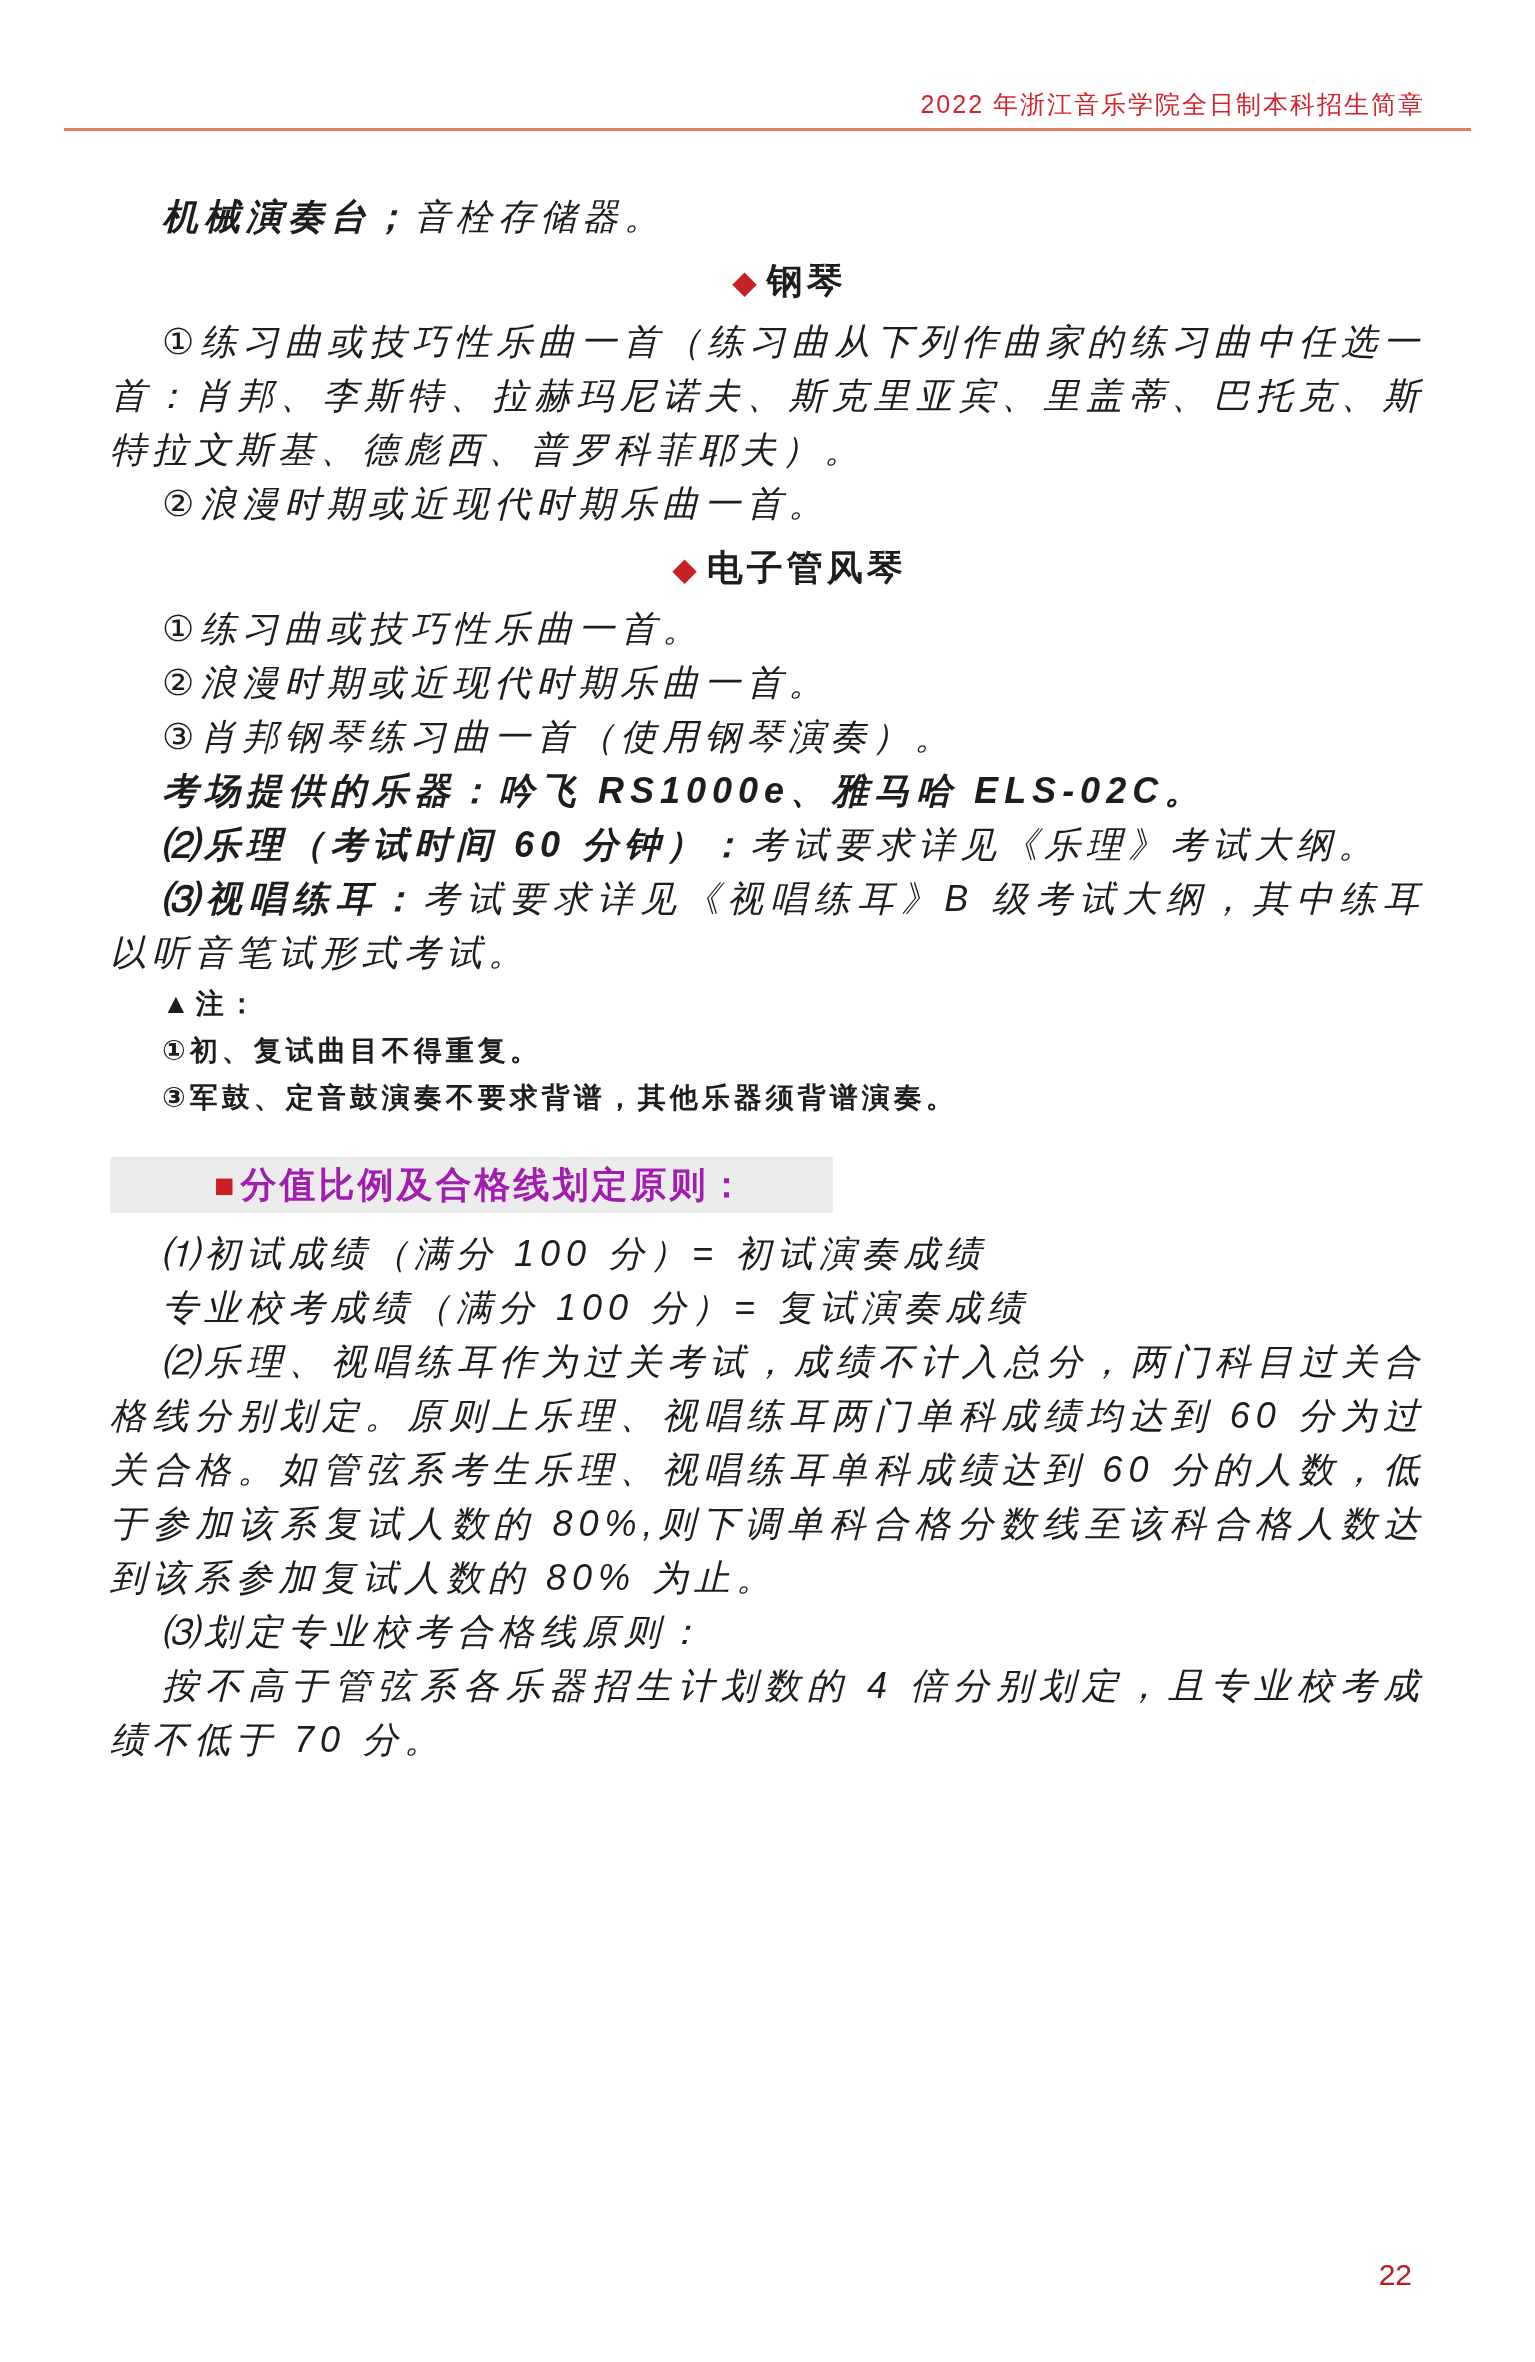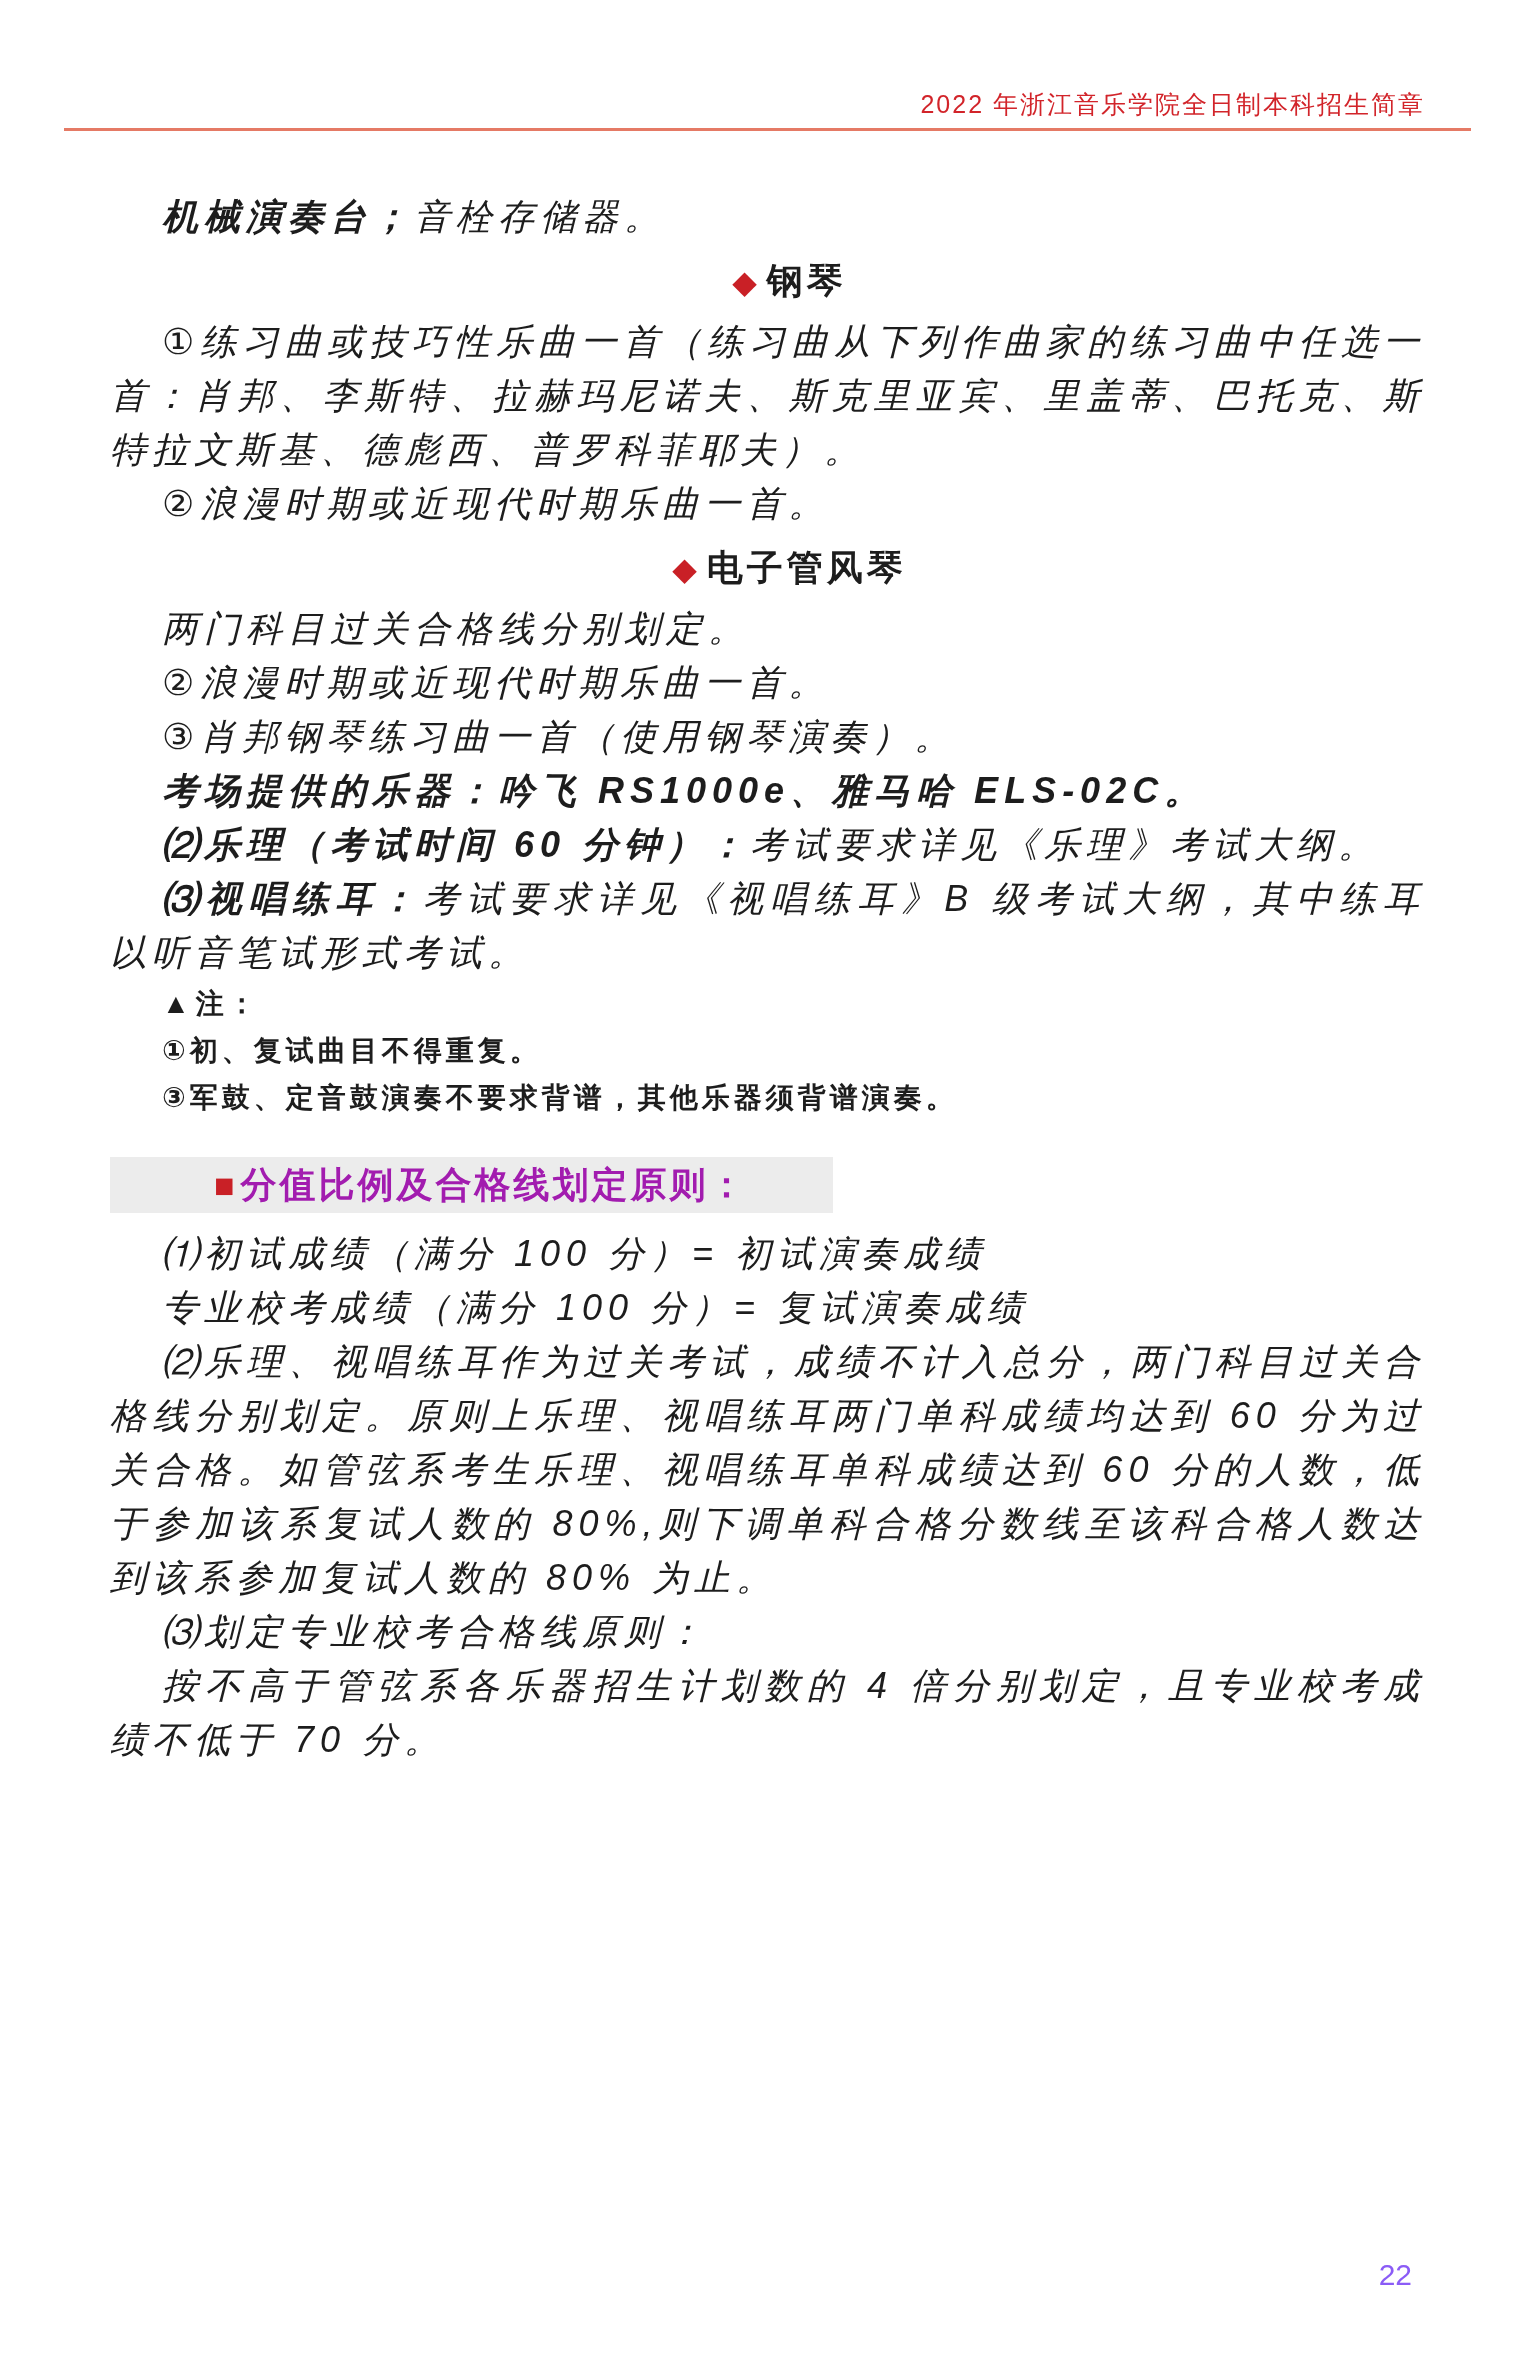--- a/index.html
+++ b/index.html
@@ -89,21 +89,21 @@
     color: #a21caf;
     font-size: 36px;
     font-weight: bold;
     letter-spacing: 3px;
   }
   .page-number {
     position: absolute;
     top: 2258px;
     right: 123px;
     font-size: 30px;
-    color: #8b5cf6;
+    color: #b91c1c;
   }
 </style>
 </head>
 <body>
 
 <div class="page">
 
   <div class="header-title">2022 年浙江音乐学院全日制本科招生简章</div>
   <div class="header-rule"></div>
 
@@ -111,21 +111,21 @@
 
     <p class="body indent"><b>机械演奏台；</b><span>音栓存储器。</span></p>
 
     <p class="heading"><span class="diamond">◆</span><span>钢琴</span></p>
 
     <p class="body indent">①练习曲或技巧性乐曲一首（练习曲从下列作曲家的练习曲中任选一首：肖邦、李斯特、拉赫玛尼诺夫、斯克里亚宾、里盖蒂、巴托克、斯特拉文斯基、德彪西、普罗科菲耶夫）。</p>
     <p class="body indent">②浪漫时期或近现代时期乐曲一首。</p>
 
     <p class="heading"><span class="diamond">◆</span><span>电子管风琴</span></p>
 
-    <p class="body indent">两门科目过关合格线分别划定。</p>
+    <p class="body indent">①练习曲或技巧性乐曲一首。</p>
     <p class="body indent">②浪漫时期或近现代时期乐曲一首。</p>
     <p class="body indent">③肖邦钢琴练习曲一首（使用钢琴演奏）。</p>
 
     <p class="body indent bold">考场提供的乐器：吟飞 RS1000e、雅马哈 ELS-02C。</p>
 
     <p class="body indent"><b>⑵乐理（考试时间 60 分钟）：</b><span>考试要求详见《乐理》考试大纲。</span></p>
 
     <p class="body indent"><b>⑶视唱练耳：</b><span>考试要求详见《视唱练耳》B 级考试大纲，其中练耳以听音笔试形式考试。</span></p>
 
     <div>

